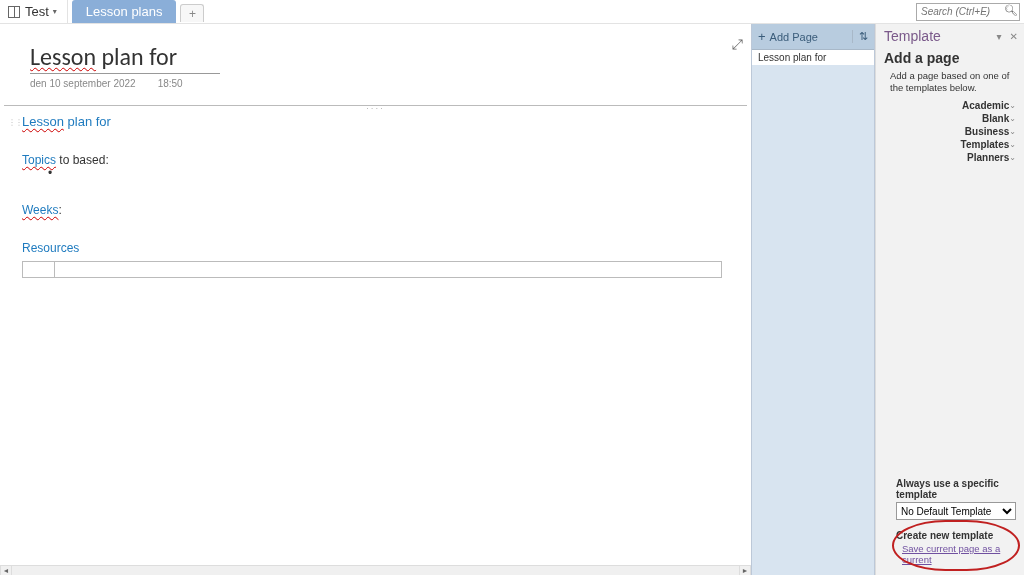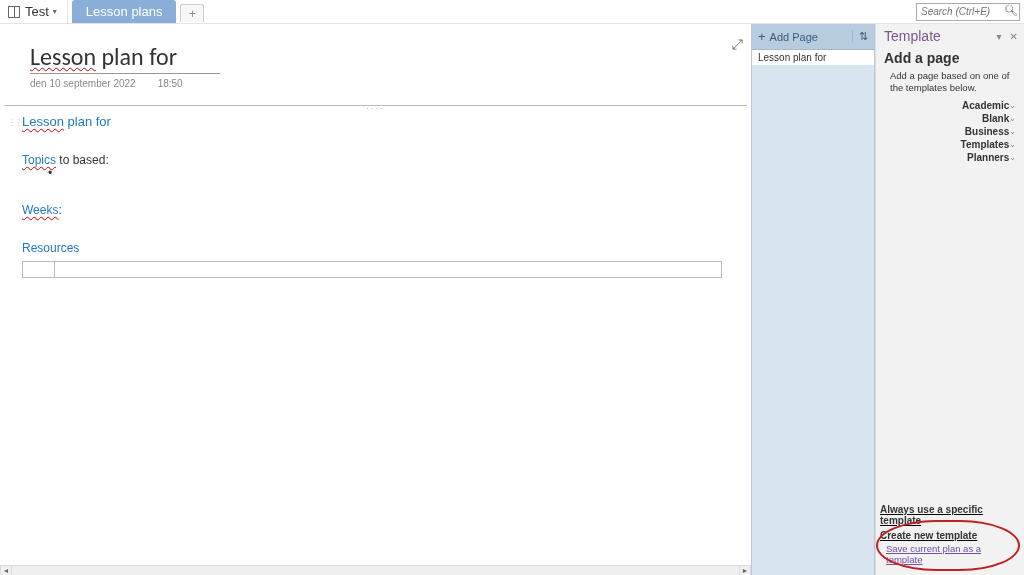--- a/index.html
+++ b/index.html
@@ -313,22 +313,21 @@
       color: #333;
       cursor: pointer;
     }
     .tpl-cat .chev {
       color: #888;
       font-size: 8px;
       font-weight: normal;
     }
     .tpl-bottom {
       margin-top: auto;
-      padding: 6px 8px 8px 4px;
-      text-decoration: underline;
+      padding: 6px 8px 8px 20px;
     }
     .tpl-b-h {
       font-size: 10px;
       font-weight: bold;
       color: #333;
       margin-bottom: 2px;
     }
     .tpl-b-desc {
       font-size: 9.5px;
       color: #333;
@@ -474,19 +473,22 @@
         <span>Templates</span>
         <span class="chev">⌄</span>
       </div>
     <div class="tpl-cat">
         <span>Planners</span>
         <span class="chev">⌄</span>
       </div>
 
     <div class="tpl-bottom">
       <div class="tpl-b-h">Always use a specific template</div>
+      <select class="tpl-select">
+        <option>No Default Template</option>
+      </select>
       <div class="circled">
         <div class="tpl-b-h">Create new template</div>
-        <span class="tpl-link">Save current plan as a template</span>
+        <span class="tpl-link">Save current page as a current</span>
       </div>
     </div>
   </div>
 </div>
 
 </body></html>

